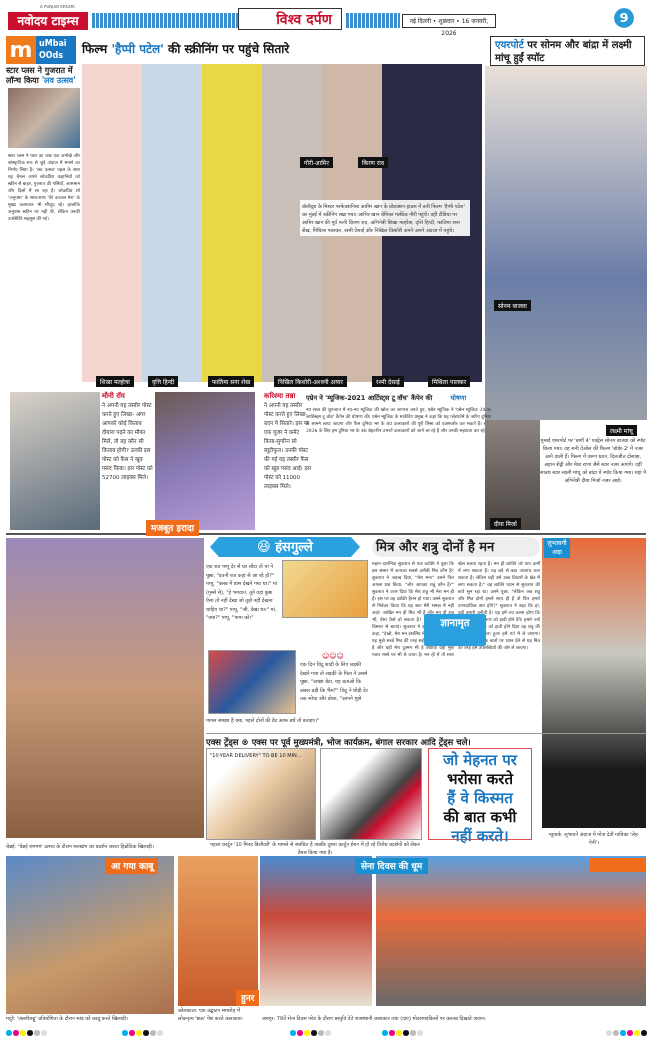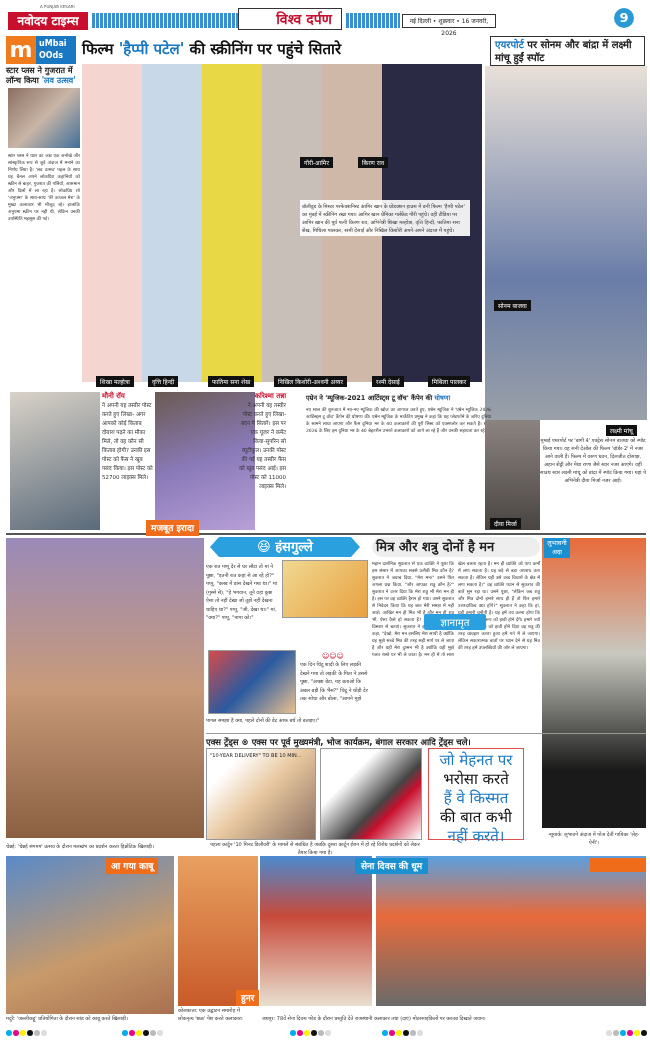--- a/index.html
+++ b/index.html
@@ -14,64 +14,64 @@
   .dateline { left: 402px; top: 14px; width: 94px; height: 14px; border: 1px solid #333; font-size: 6px; text-align: center; line-height: 12px; background: #fff; }
   .page-num { left: 614px; top: 8px; width: 20px; height: 20px; border-radius: 50%; background: #2a9ad6; color: #fff; font-size: 13px; font-weight: bold; text-align: center; line-height: 20px; }
   
   .mumbai-badge { left: 6px; top: 36px; width: 70px; height: 28px; display: flex; }
   .mumbai-badge .m { width: 30px; background: #f07b1c; color: #fff; font-weight: bold; font-size: 22px; text-align: center; line-height: 28px; }
   .mumbai-badge .t { flex: 1; background: #1a78c2; color: #fff; font-size: 8px; font-weight: bold; line-height: 12px; padding: 2px 3px; }
   .left-col-head { left: 6px; top: 66px; width: 72px; font-size: 8px; font-weight: bold; line-height: 10px; }
   .left-col-head .hl { color: #1a78c2; }
   .left-photo { left: 8px; top: 88px; width: 72px; height: 60px; background: linear-gradient(135deg,#8a6f62,#c9b5a6,#3f6f9a); }
   .left-text { left: 8px; top: 152px; width: 72px; font-size: 4.5px; line-height: 7px; color: #333; text-align: justify; }
-  .main-title { left: 82px; top: 36px; width: 400px; font-size: 15px; font-weight: bold; line-height: 26px; color: #111; }
+  .main-title { left: 82px; top: 36px; width: 400px; font-size: 12px; font-weight: bold; line-height: 26px; color: #111; }
   .main-title .hl { color: #1a78c2; }
   .main-photo { left: 82px; top: 64px; width: 400px; height: 318px; background: linear-gradient(90deg, #f4d5cf 0 15%, #c8d8e8 15% 30%, #e9d846 30% 45%, #c8c0b8 45% 60%, #d0b8a8 60% 75%, #2a2a44 75% 100%); }
   .cap { background: #111; color: #fff; font-size: 6px; padding: 1px 4px; line-height: 9px; white-space: nowrap; }
   .mid-text { left: 300px; top: 200px; width: 170px; font-size: 5px; line-height: 8px; color: #333; background: rgba(255,255,255,.92); padding: 2px; }
   .right-title-box { left: 490px; top: 36px; width: 155px; height: 30px; border: 1px solid #333; font-size: 10px; font-weight: bold; line-height: 13px; padding: 1px 4px; background: #fff; }
   .right-title-box .hl { color: #1a78c2; }
   .right-photo { left: 485px; top: 66px; width: 162px; height: 354px; background: linear-gradient(180deg, #e8e0d8, #6a7da8 60%, #9aa0a8); }
   .right-text { left: 540px; top: 436px; width: 106px; font-size: 5px; line-height: 8px; text-align: center; color: #333; }
   
   .row2-photo1 { left: 10px; top: 392px; width: 90px; height: 138px; background: linear-gradient(160deg,#d9d2c8,#5a6a7a); }
   .row2-text1 { left: 102px; top: 392px; width: 52px; font-size: 5.5px; line-height: 9px; color: #333; }
   .row2-text1 .name { color: #c8102e; font-weight: bold; font-size: 7px; }
   .row2-photo2 { left: 155px; top: 392px; width: 100px; height: 138px; background: linear-gradient(160deg,#6a5a52,#8a7ab8,#b8a0d8); }
-  .row2-text2 { left: 238px; top: 392px; width: 48px; font-size: 5.5px; line-height: 9px; text-align: right; color: #333; }
+  .row2-text2 { left: 264px; top: 392px; width: 48px; font-size: 5.5px; line-height: 9px; text-align: left; color: #333; }
   .row2-text2 .name { color: #c8102e; font-weight: bold; font-size: 7px; }
   .emraan-head { left: 306px; top: 394px; width: 180px; font-size: 6.5px; font-weight: bold; line-height: 9px; }
-  .emraan-head .hl { color: #1a78c2; }
+  .emraan-head .hl { color: #1a78c2; margin-left: 16px; }
   .emraan-text { left: 306px; top: 406px; width: 185px; font-size: 4.5px; line-height: 7px; color: #333; text-align: justify; }
   .dia-photo { left: 485px; top: 420px; width: 55px; height: 110px; background: linear-gradient(180deg,#8b8480,#4a4440); }
   
   .hr { left: 6px; width: 640px; height: 2px; background: #555; }
   .dancer-photo { left: 6px; top: 538px; width: 198px; height: 300px; background: linear-gradient(180deg,#9a8ab8,#c89a7a 50%,#8a6040); }
   .tag { background: #ef6c1a; color: #fff; font-size: 9px; font-weight: bold; padding: 2px 5px; line-height: 12px; }
   .dancer-cap { left: 6px; top: 842px; width: 198px; font-size: 5px; line-height: 8px; color: #333; }
   .hasgulle { left: 210px; top: 537px; width: 150px; height: 20px; background: #2aa0de; color: #fff; font-size: 13px; font-weight: bold; text-align: center; line-height: 20px; clip-path: polygon(6% 0,94% 0,100% 50%,94% 100%,6% 100%,0 50%); }
   .joke-text { left: 206px; top: 562px; width: 164px; font-size: 5px; line-height: 8.5px; color: #333; }
   .cartoon1 { left: 282px; top: 560px; width: 86px; height: 58px; background: linear-gradient(135deg,#f0d890,#e8a040); border: 1px solid #999; }
   .cartoon2 { left: 208px; top: 650px; width: 88px; height: 64px; background: linear-gradient(135deg,#d84a4a,#2a5aa0,#e8c090); border: 1px solid #999; }
   .smileys { left: 322px; top: 652px; font-size: 7px; color: #c8102e; }
   .joke2-text { left: 300px; top: 660px; width: 70px; font-size: 5px; line-height: 8.5px; color: #333; }
   .joke2-tail { left: 206px; top: 717px; width: 164px; font-size: 5px; color: #333; }
   .mitra-title { left: 372px; top: 537px; width: 168px; height: 20px; font-size: 13px; font-weight: bold; line-height: 20px; background: #eee; padding-left: 4px; border-radius: 10px; }
   .mitra-text { left: 372px; top: 560px; width: 168px; font-size: 4.5px; line-height: 7px; color: #333; column-count: 2; column-gap: 4px; text-align: justify; }
-  .gyanamrut { left: 424px; top: 614px; width: 62px; height: 16px; background: #2aa0de; color: #fff; font-size: 10px; font-weight: normal; text-align: center; line-height: 18px; border-radius: 2px; }
+  .gyanamrut { left: 424px; top: 614px; width: 62px; height: 32px; background: #2aa0de; color: #fff; font-size: 10px; font-weight: bold; text-align: center; line-height: 18px; border-radius: 2px; }
   .lub-photo { left: 542px; top: 538px; width: 104px; height: 290px; background: linear-gradient(180deg,#e86a3a,#c8c8c0 40%,#1a1a1a 80%); }
   .lub-tag { left: 544px; top: 538px; width: 26px; background: #1a90d0; color: #fff; font-size: 6.5px; text-align: center; line-height: 9px; padding: 1px; }
   .lub-cap { left: 544px; top: 830px; width: 100px; font-size: 5px; line-height: 8px; text-align: center; color: #333; }
   
   .xtrends { left: 206px; top: 733px; width: 440px; font-size: 8.5px; font-weight: bold; line-height: 12px; border-top: 1px solid #999; padding-top: 2px; }
   .xc1 { left: 206px; top: 748px; width: 110px; height: 92px; background: linear-gradient(135deg,#fff 20%,#e8c8a0 50%,#8a7060); border: 1px solid #999; }
   .xc2 { left: 320px; top: 748px; width: 102px; height: 92px; background: linear-gradient(135deg,#fff 30%,#444 60%,#c8102e 70%,#fff); border: 1px solid #999; }
   .xcap { left: 206px; top: 840px; width: 218px; font-size: 5px; line-height: 8px; text-align: center; color: #333; }
-  .quote { left: 428px; top: 748px; width: 96px; height: 92px; border: 1.5px solid #e05050; text-align: center; font-weight: normal; font-size: 15px; line-height: 19px; padding-top: 2px; color: #1a78c2; }
+  .quote { left: 428px; top: 748px; width: 104px; height: 92px; border: 1.5px solid #e05050; text-align: center; font-weight: bold; font-size: 15px; line-height: 19px; padding-top: 2px; color: #1a78c2; }
   .quote .dark { color: #111; }
   
   .b-photo1 { left: 6px; top: 856px; width: 168px; height: 158px; background: linear-gradient(160deg,#5a8ac8,#c89a6a 60%,#a87050); }
   .b-photo2 { left: 178px; top: 856px; width: 80px; height: 150px; background: linear-gradient(180deg,#e8a060,#c85a2a); }
   .b-photo3 { left: 260px; top: 856px; width: 112px; height: 150px; background: linear-gradient(180deg,#4a8ad0,#c84a3a 40%,#e8e0d0); }
   .b-photo4 { left: 376px; top: 856px; width: 270px; height: 150px; background: linear-gradient(180deg,#5aa0e0,#e86a3a 40%,#6a6a6a); }
   .sena-tag { left: 355px; top: 858px; background: #1a90d0; color: #fff; font-size: 9px; font-weight: bold; padding: 2px 6px; line-height: 12px; }
   .orange-blk { left: 590px; top: 858px; width: 56px; height: 14px; background: #ef6c1a; }
   .bcap { top: 1014px; font-size: 5px; line-height: 8px; color: #333; }
   .regmarks { top: 1030px; display: flex; gap: 1px; }

